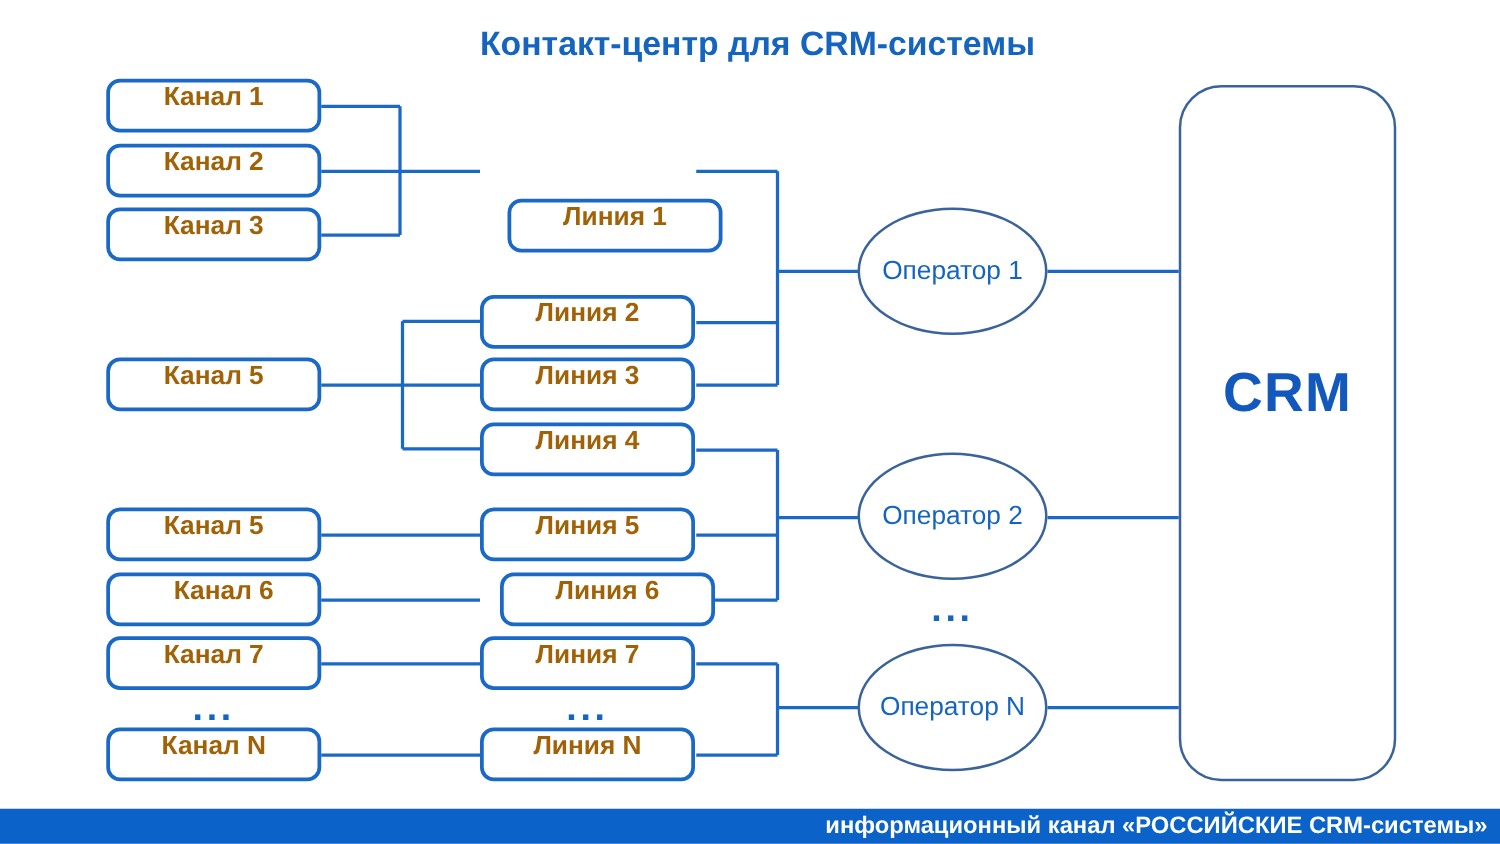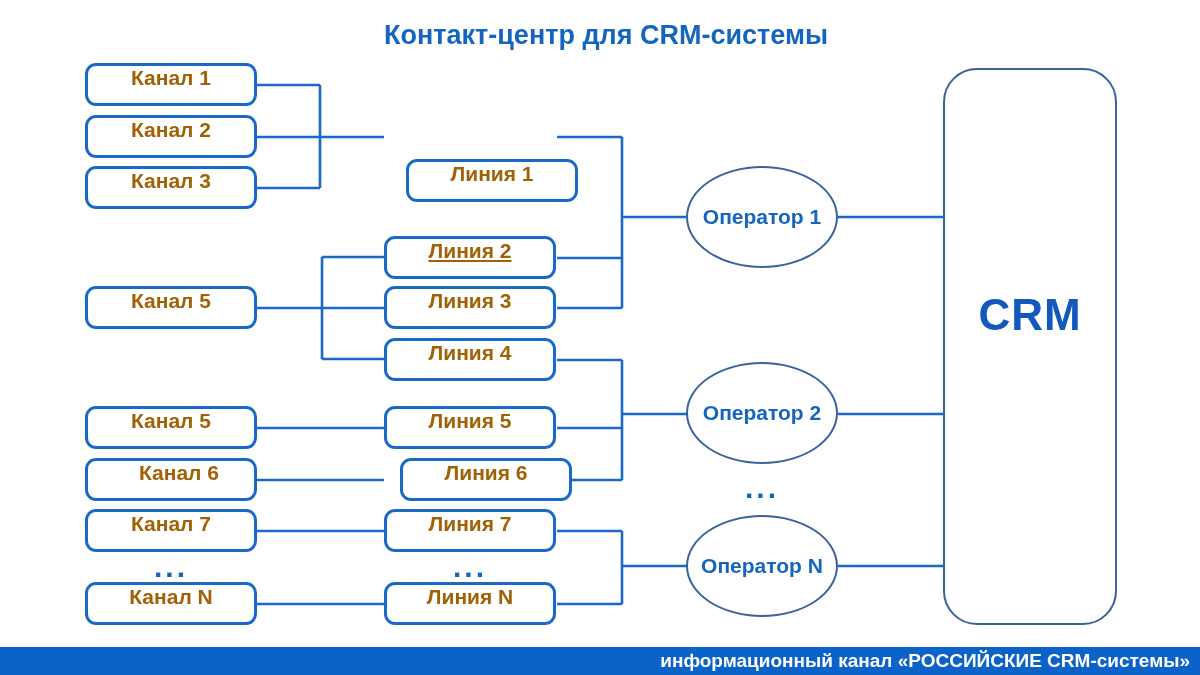--- a/index.html
+++ b/index.html
@@ -48,21 +48,21 @@
     position: absolute;
     width: 152px;
     height: 102px;
     border: 2px solid #3a639c;
     border-radius: 50%;
     background: #ffffff;
     display: flex;
     align-items: center;
     justify-content: center;
     font-size: 21px;
-    font-weight: bold;
+    font-weight: normal;
     color: #1565c0;
   }
   .crm-box {
     position: absolute;
     left: 943px; top: 68px;
     width: 174px; height: 557px;
     border: 2px solid #3a639c;
     border-radius: 34px;
     background: #ffffff;
   }
@@ -173,21 +173,21 @@
       <span>Канал 7</span>
     </div>
   <div class="dots" style="left:171px; top:569px;">...</div>
   <div class="node" style="left:85px; top:582px;">
       <span>Канал N</span>
     </div>
 
   <div class="node" style="left:406px; top:115px;margin-top:44px;">
       <span>Линия 1</span>
     </div>
-  <div class="node" style="left:384px; top:236px;text-decoration:underline;">
+  <div class="node" style="left:384px; top:236px;">
       <span>Линия 2</span>
     </div>
   <div class="node" style="left:384px; top:286px;">
       <span>Линия 3</span>
     </div>
   <div class="node" style="left:384px; top:338px;">
       <span>Линия 4</span>
     </div>
   <div class="node" style="left:384px; top:406px;">
       <span>Линия 5</span>

